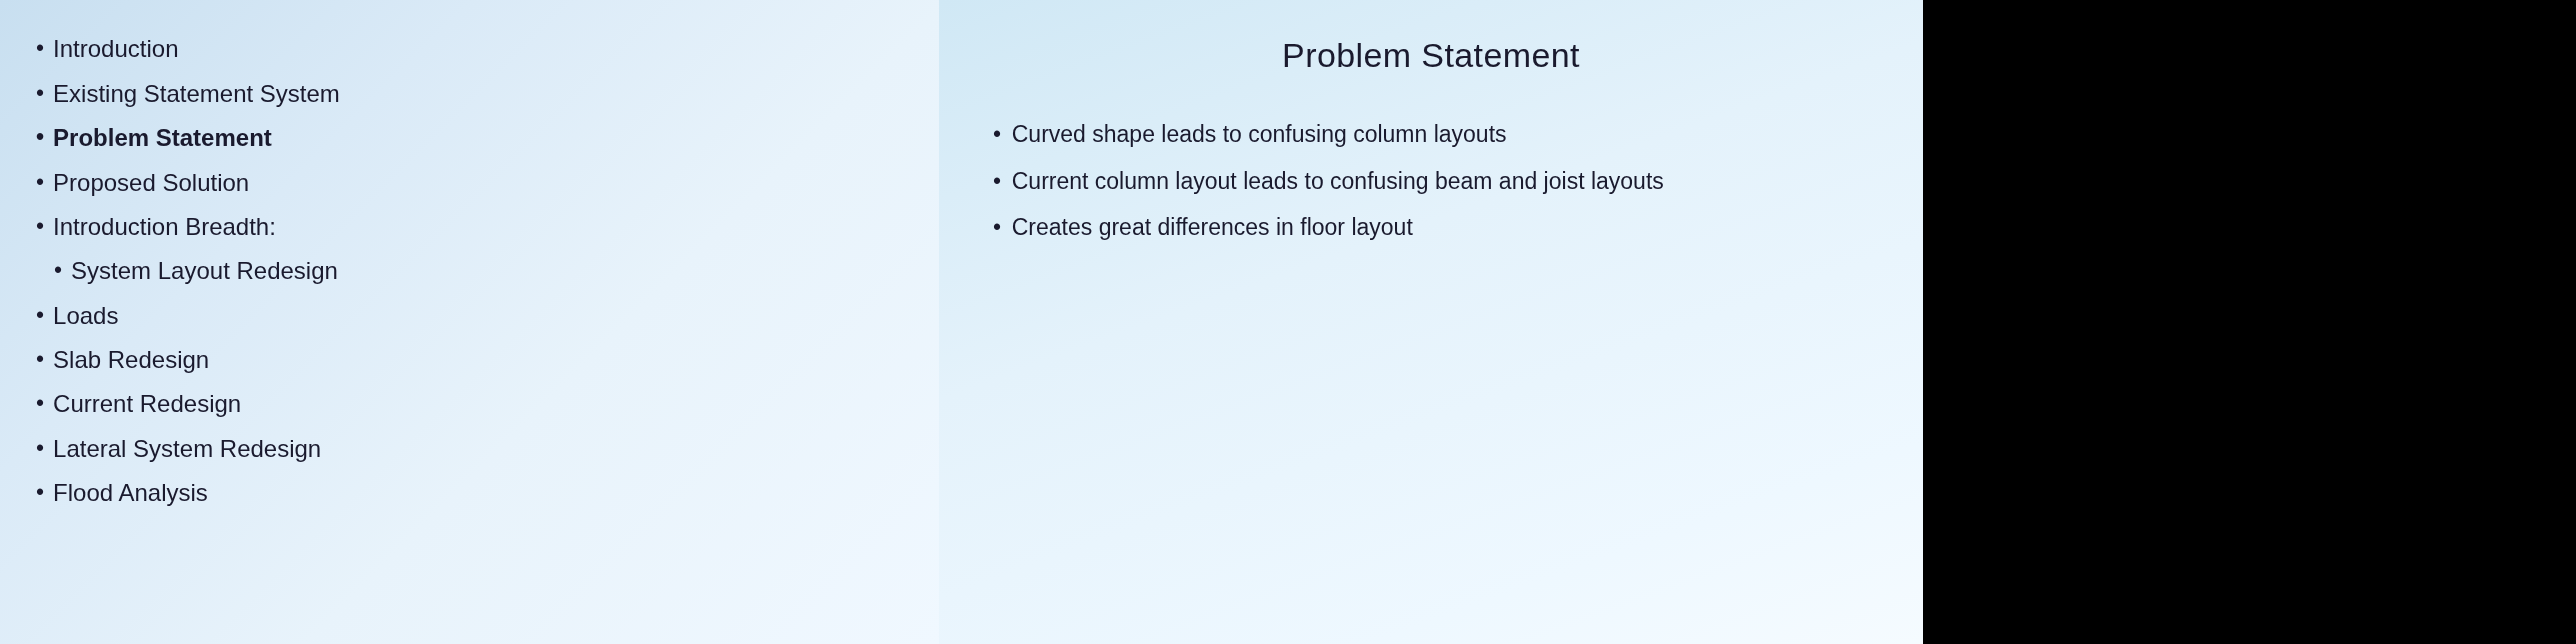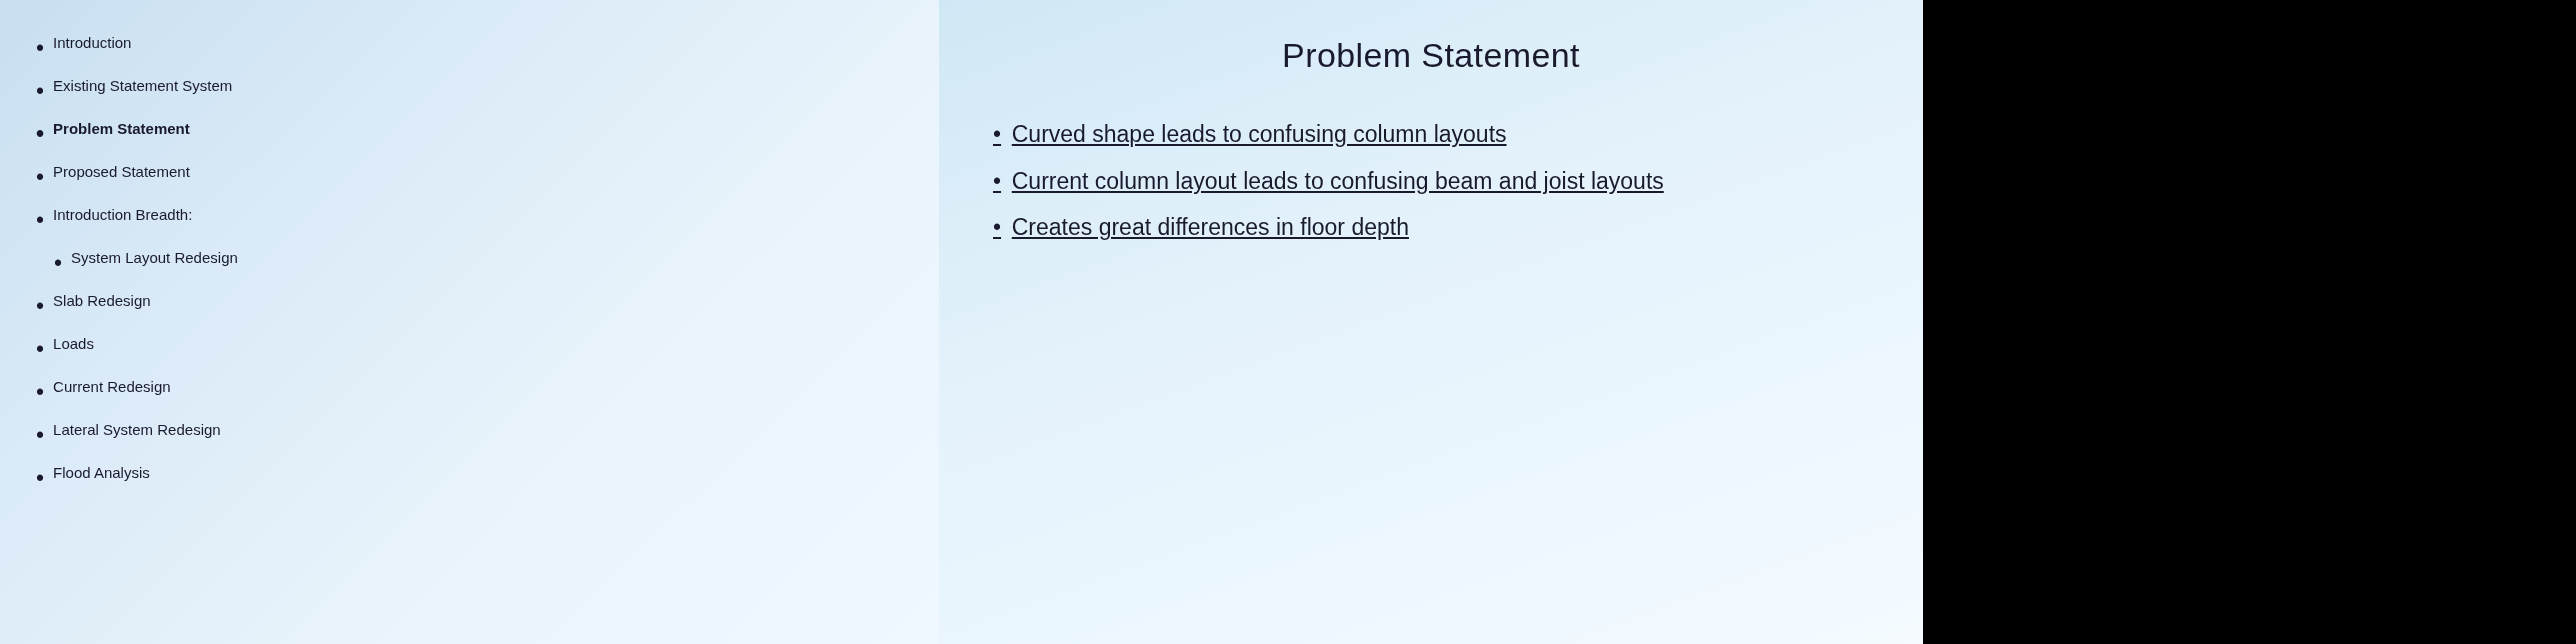--- a/index.html
+++ b/index.html
@@ -26,21 +26,21 @@
       justify-content: flex-start;
     }
 
     .nav-list {
       list-style: none;
       padding: 0;
       margin: 0;
     }
 
     .nav-list li {
-      font-size: 15px;
+      font-size: 24px;
       color: #1a1a2e;
       padding: 5.4px 0;
       display: flex;
       align-items: flex-start;
       gap: 9px;
       line-height: 1.4;
     }
 
     .nav-list li::before {
       content: '•';
@@ -83,21 +83,20 @@
     }
 
     .content-list li {
       font-size: 23px;
       color: #1a1a2e;
       padding: 7.2px 0;
       display: flex;
       align-items: flex-start;
       gap: 10.7px;
       line-height: 1.4;
-      text-decoration: underline;
     }
 
     .content-list li::before {
       content: '•';
       color: #1a1a2e;
       font-size: 23px;
       flex-shrink: 0;
     }
 
     .right-panel {
@@ -108,35 +107,35 @@
   </style>
 </head>
 <body>
 
 <div class="left-panel">
   <ul class="nav-list">
 
   <li>Introduction</li>
       <li>Existing Statement System</li>
       <li class="bold-item">Problem Statement</li>
-      <li>Proposed Statement</li>
+      <li>Proposed Solution</li>
       <li>Introduction Breadth:</li>
       <li class="indent">System Layout Redesign</li>
+      <li>Loads</li>
       <li>Slab Redesign</li>
-      <li>Loads</li>
       <li>Current Redesign</li>
       <li>Lateral System Redesign</li>
       <li>Flood Analysis</li>
     </ul>
 </div>
 
 <div class="main-content">
   <h1 class="main-title">Problem Statement</h1>
   <ul class="content-list">
 
   <li>Curved shape leads to confusing column layouts</li>
       <li>Current column layout leads to confusing beam and joist layouts</li>
-      <li>Creates great differences in floor depth</li>
+      <li>Creates great differences in floor layout</li>
     </ul>
 </div>
 
 <div class="right-panel"></div>
 
 
 </body></html>

